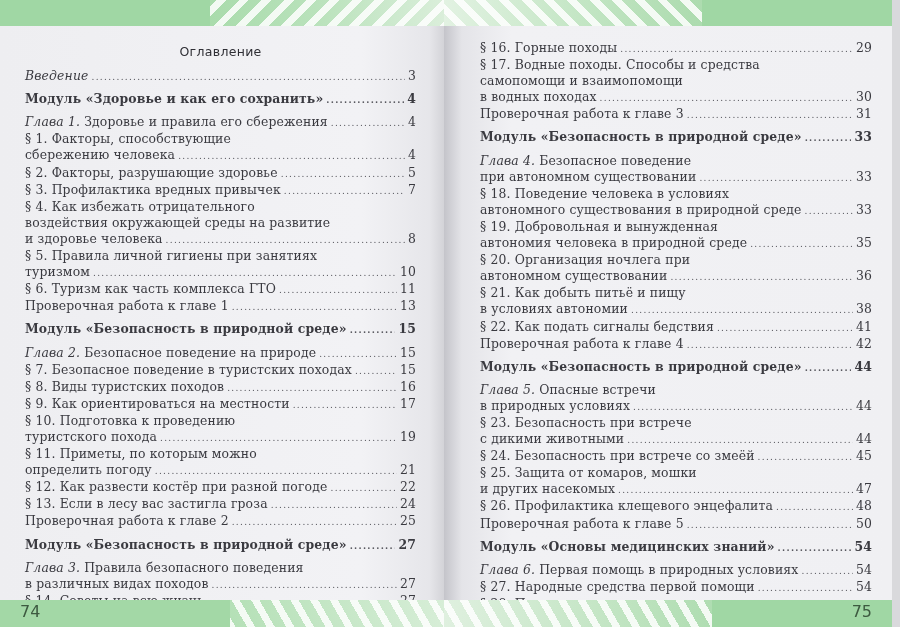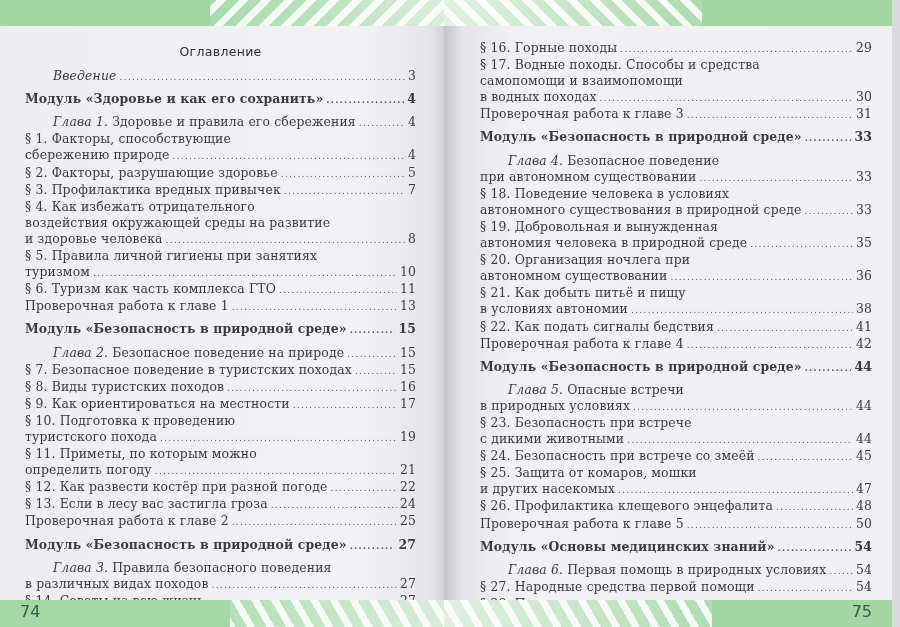--- a/index.html
+++ b/index.html
@@ -53,21 +53,21 @@
 
     .entry { position: relative; }
     .entry .line { display: block; }
     .entry .last { display: flex; align-items: baseline; }
     .entry .last .t { white-space: nowrap; }
     .entry .last .dots { flex: 1; overflow: hidden; white-space: nowrap; margin: 0 3px; color: #55555c; font-size: 9px; letter-spacing: 1.3px; }
     .entry .last .dots::before { content: "................................................................................................................................................................................................................"; }
     .entry .last .pg { white-space: nowrap; }
     .entry.gap { margin-top: 6px; }
     .entry.module { font-weight: bold; }
-    .lbl { font-style: italic; margin-left: 28px; }
+    .lbl { font-style: italic; }
   </style>
 </head>
 <body>
 
 <div class="spread">
   <div class="page left">
     <div class="band-top">
         <div class="solid"></div>
       </div>
     <div class="toc">
@@ -90,21 +90,21 @@
           <div class="entry gap">
             <div class="last">
               <span class="t"><span class="lbl">Глава 1.</span><span> Здоровье и правила его сбережения</span></span>
               <span class="dots"></span>
               <span class="pg">4</span>
             </div>
           </div>
           <div class="entry">
             <div class="line"><span class="t"><span>§ 1. Факторы, способствующие</span></span></div>
             <div class="last">
-              <span class="t"><span>сбережению природе</span></span>
+              <span class="t"><span>сбережению человека</span></span>
               <span class="dots"></span>
               <span class="pg">4</span>
             </div>
           </div>
           <div class="entry">
             <div class="last">
               <span class="t"><span>§ 2. Факторы, разрушающие здоровье</span></span>
               <span class="dots"></span>
               <span class="pg">5</span>
             </div>

